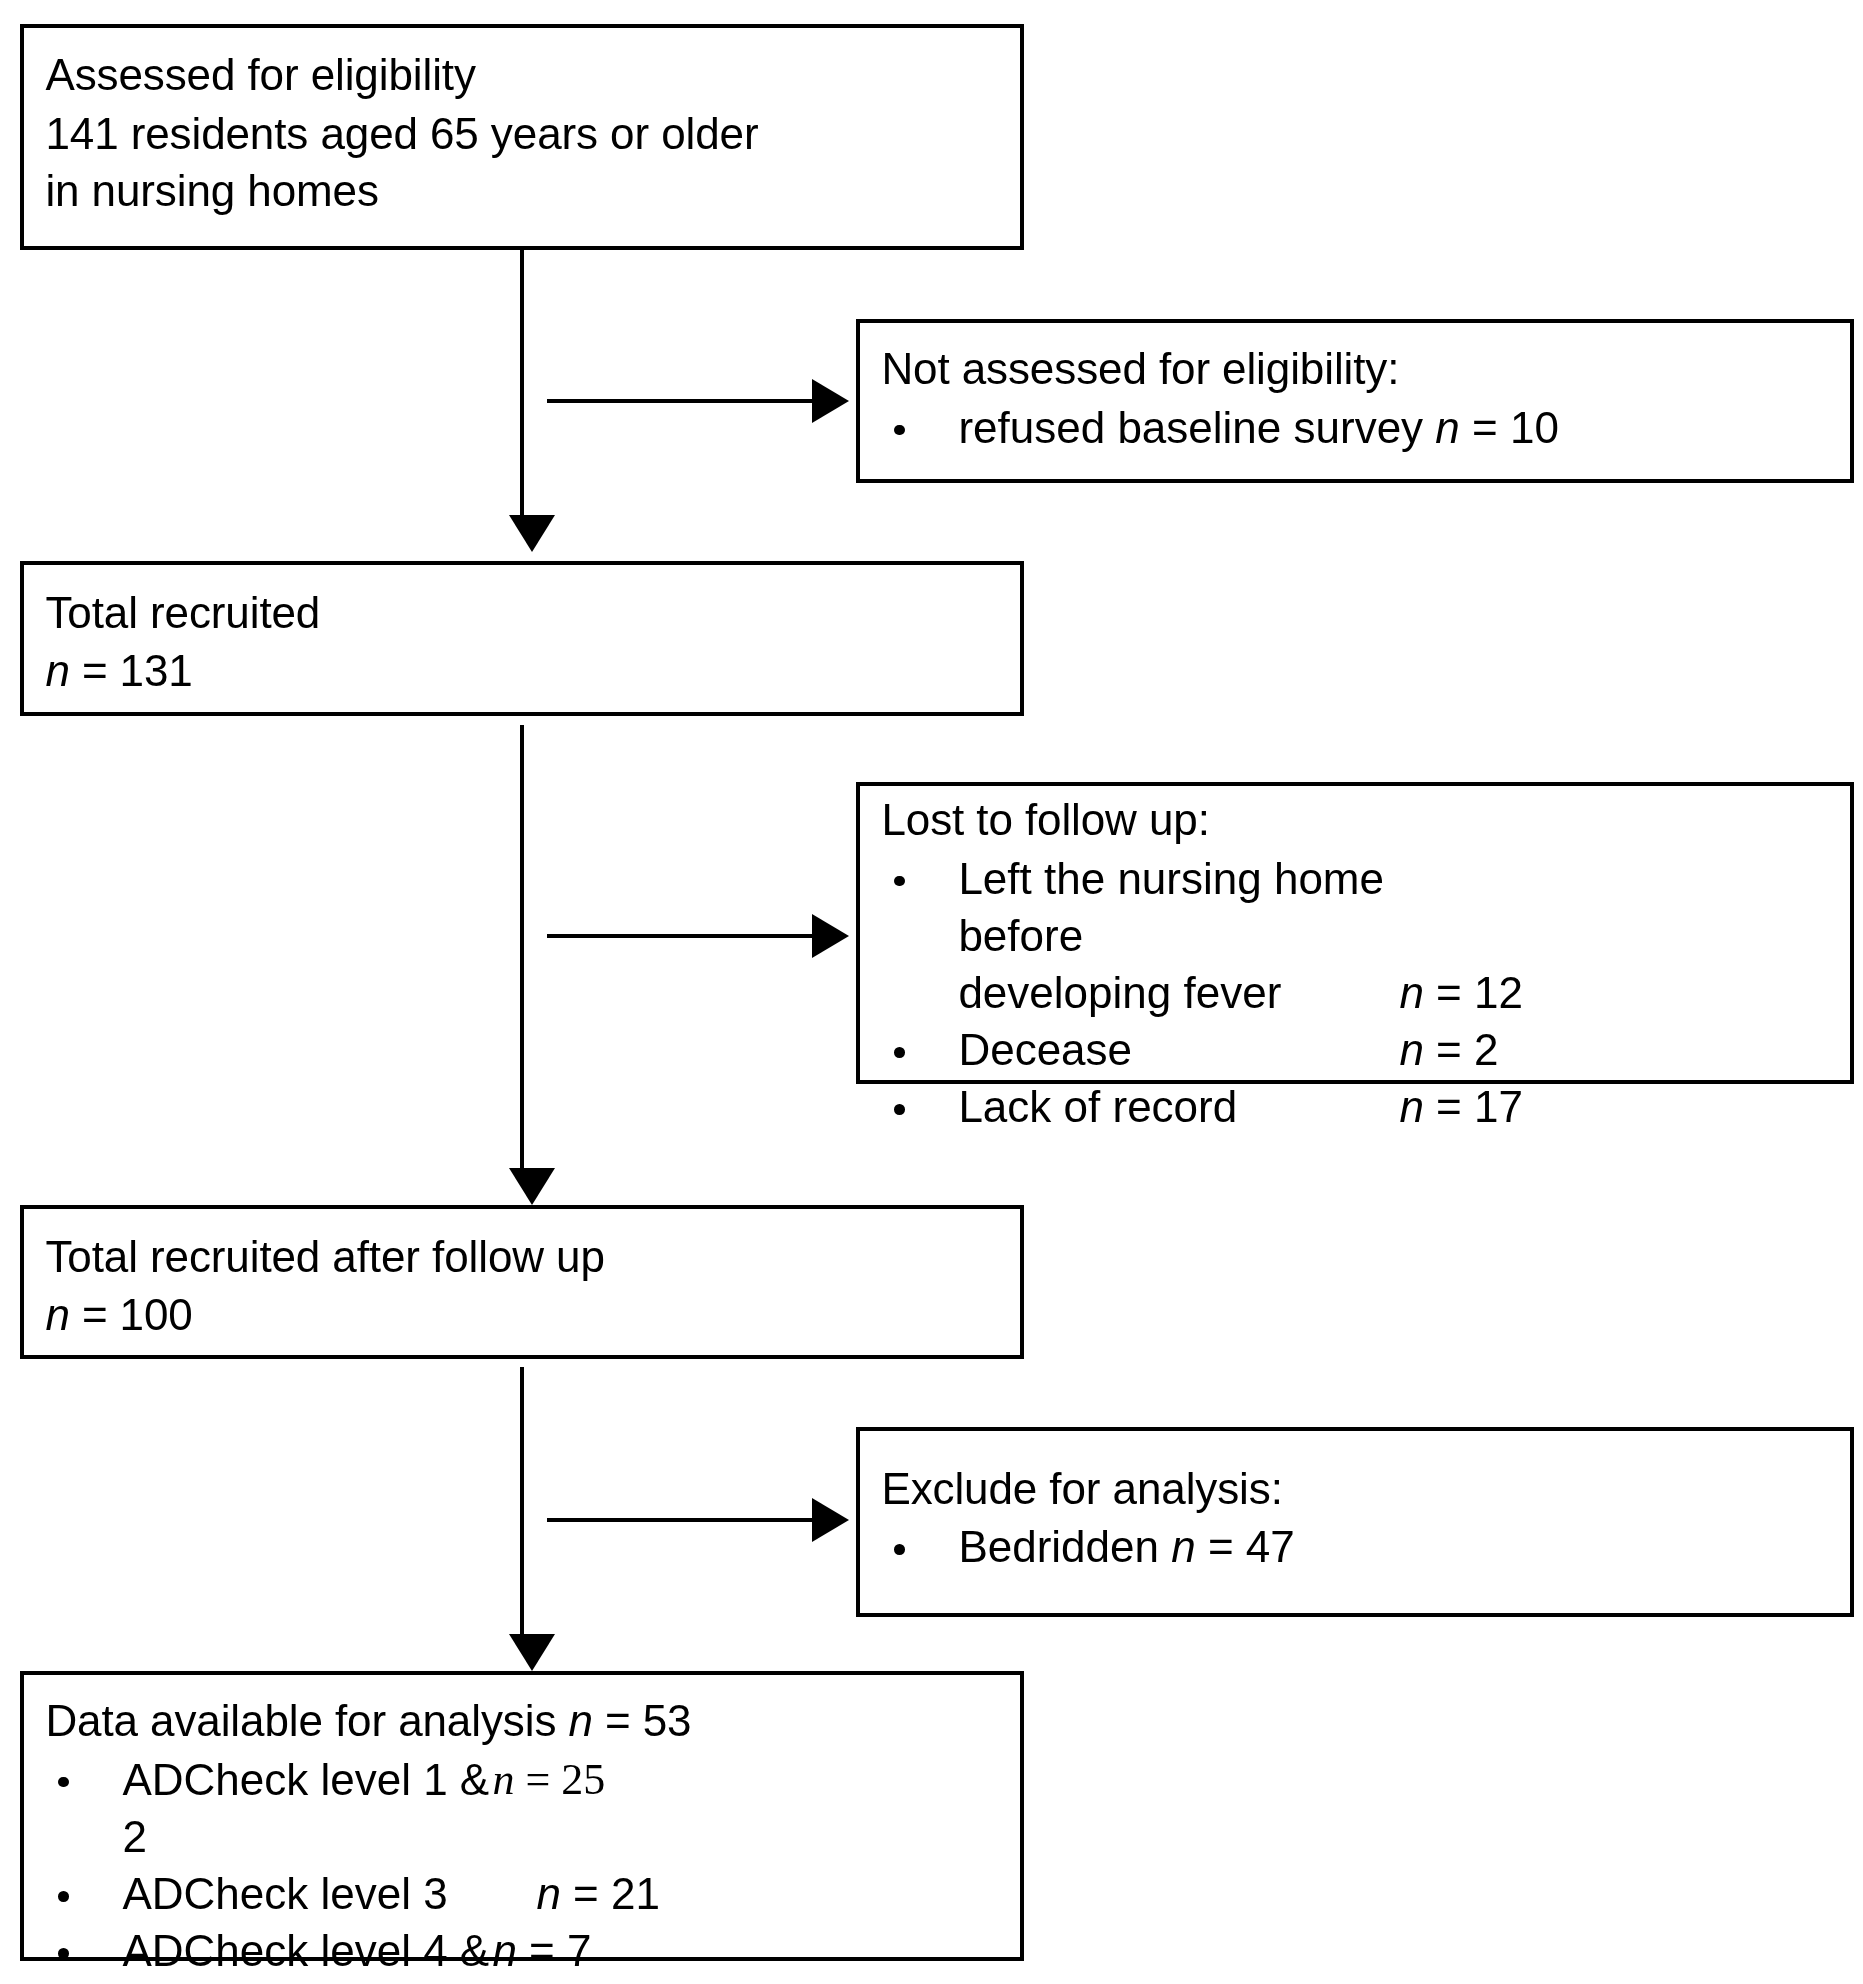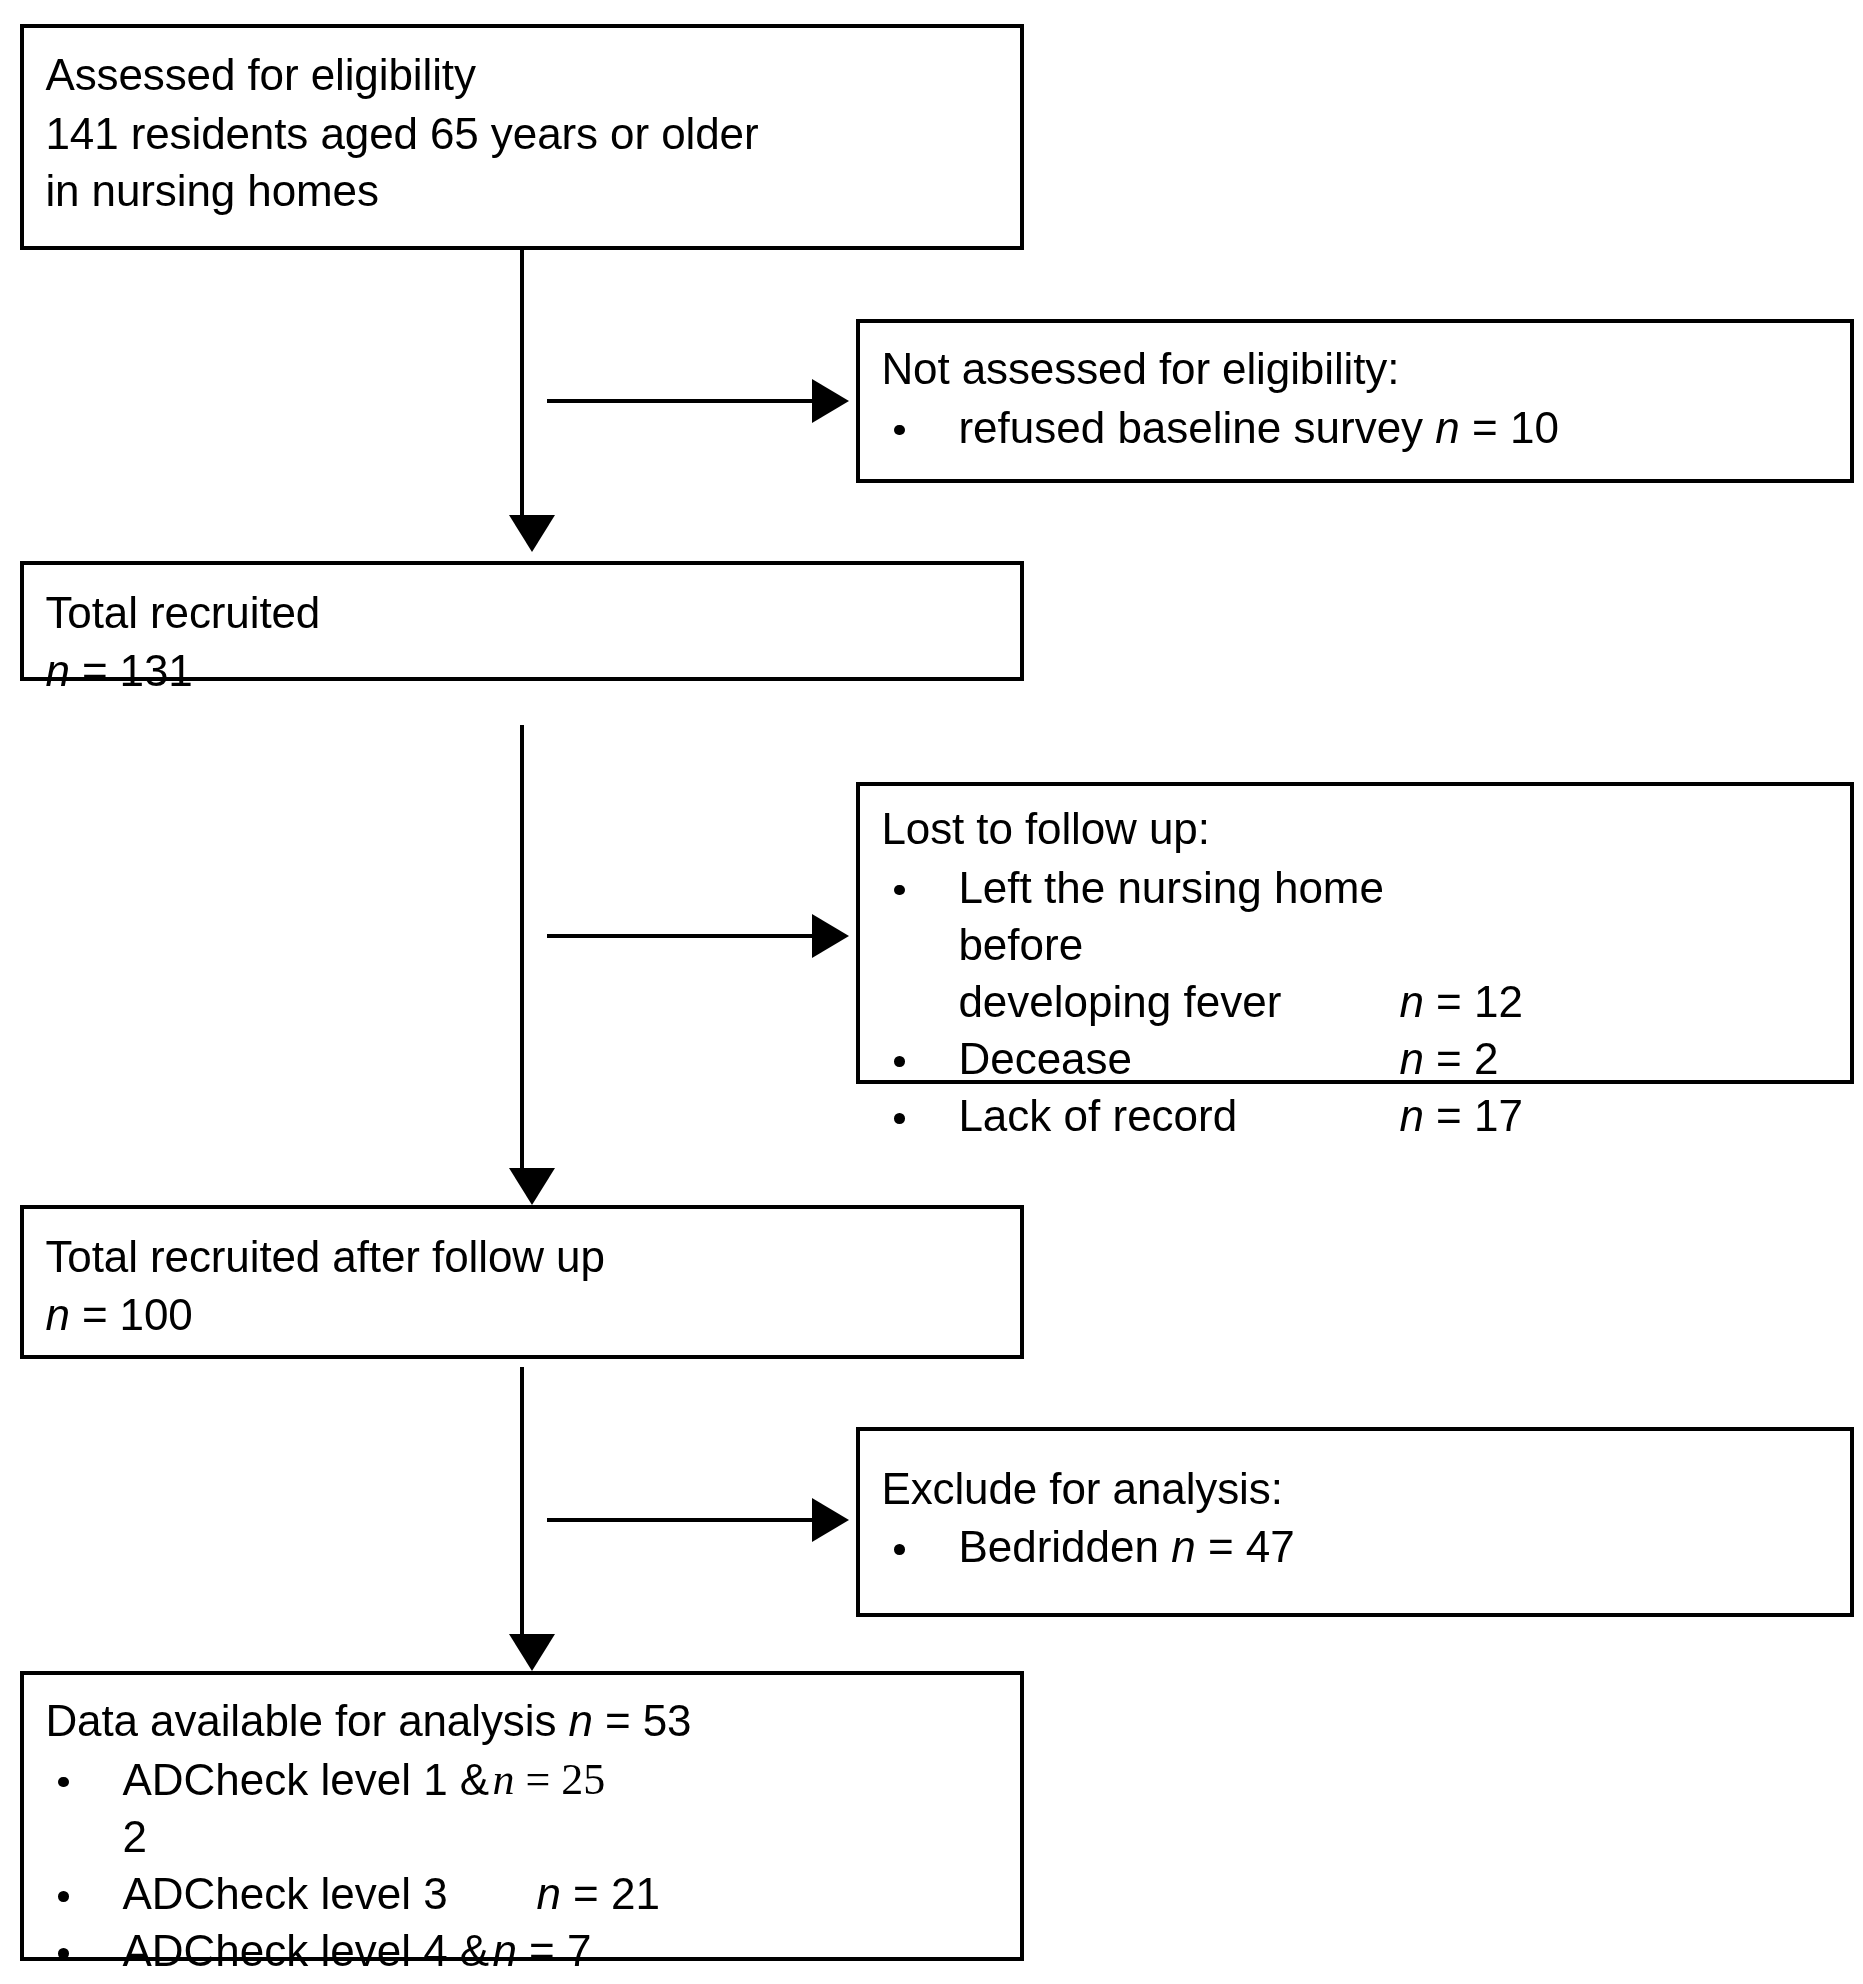--- a/index.html
+++ b/index.html
@@ -130,26 +130,26 @@
 
   <div class="box box-right" style="top:319px; height:164px; padding-top:17px;">
     <div class="line heading">Not assessed for eligibility:</div>
     <ul class="bullets">
       <li>
         <span class="txt">refused baseline survey</span><span>&nbsp;</span><span class="num" style="font-style: normal;"><i>n</i> = 10</span>
       </li>
     </ul>
   </div>
 
-  <div class="box box-left" style="top:561px; height:120px;">
+  <div class="box box-left" style="top:561px; height:155px;">
     <div class="line heading">Total recruited</div>
     <div class="line italic-n" style="font-style: normal;"><i>n</i> = 131</div>
   </div>
 
-  <div class="box box-right" style="top:782px; height:302px; padding-top:14px;">
+  <div class="box box-right" style="top:782px; height:302px; padding-top:5px;">
     <div class="line heading">Lost to follow up:</div>
     <ul class="bullets">
       <li>
         <div class="row2">
           <span class="lbl" style="width:441px;">Left the nursing home before</span>
         </div>
         <div class="row2">
           <span class="lbl" style="width:441px;">developing fever</span>
           <span class="val" style="font-style: normal;"><i>n</i> = 12</span>
         </div>

